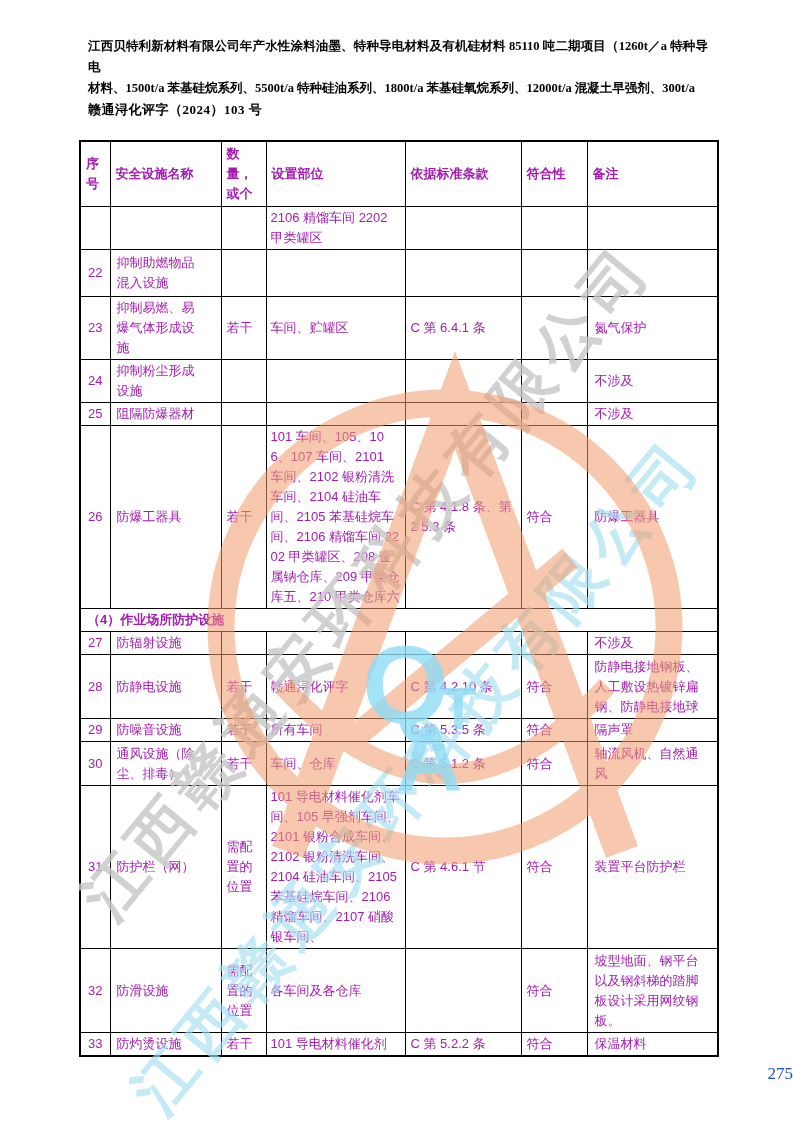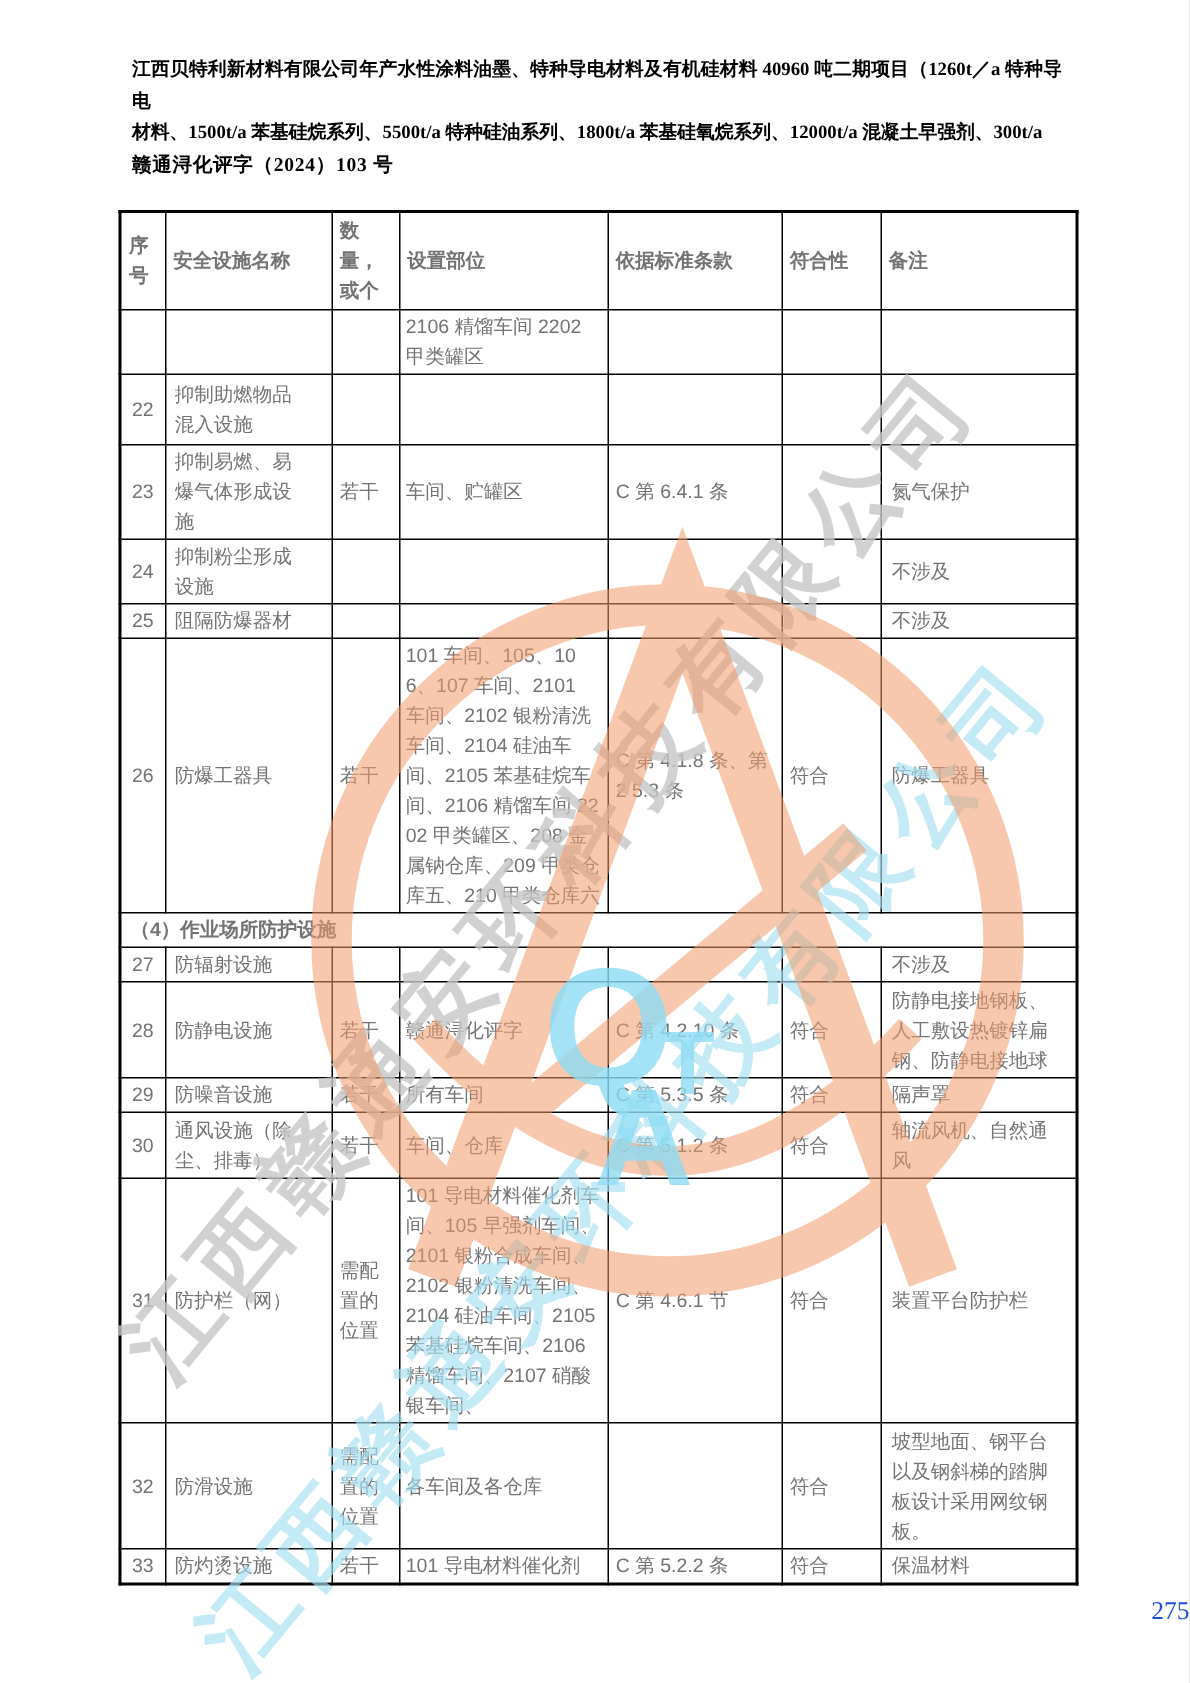--- a/index.html
+++ b/index.html
@@ -9,21 +9,21 @@
   
   #doc-header{position:absolute;left:88px;top:36px;width:620px;
               font-family:"Liberation Serif","DejaVu Serif",serif;
               font-weight:bold;font-size:12.5px;line-height:21px;color:#000;}
   #doc-header .hline{text-align:justify;}
   #hline3{display:flex;justify-content:space-between;align-items:baseline;}
   #doc-number{font-size:13px;font-weight:bold;letter-spacing:.5px;}
   
   #report-table{position:absolute;left:79px;top:140px;width:638px;
                 border-collapse:collapse;table-layout:fixed;
-                font-size:13px;line-height:20px;color:#737373;}
+                font-size:13px;line-height:20px;color:#a21caf;}
   #report-table th,#report-table td{border:1px solid #000;vertical-align:middle;
                 word-break:break-all;overflow:hidden;}
   #report-table{border:2px solid #000;}
   #report-table th{font-weight:bold;text-align:left;padding:2px 5px;}
   #report-table td{padding:1px 5px;}
   #report-table td.c0{text-align:center;padding:1px 2px;}
   #report-table td.c1{padding:1px 14px 1px 6px;}
   #report-table td.c2{padding:1px 5px;}
   #report-table td.c3{padding:1px 4px;}
   #report-table td.c6{padding:1px 7px;}
@@ -53,21 +53,21 @@
            transform-origin:0 50%;transform:rotate(-50.5deg);}
   #wm-gray{left:96px;top:868px;color:#c6c6c6;opacity:.8;}
   #wm-blue{left:146px;top:1062px;color:#a5dff2;opacity:.65;z-index:4;}
 </style>
 </head>
 <body>
 
 <div id="page">
 
   <div id="doc-header">
-    <div class="hline">江西贝特利新材料有限公司年产水性涂料油墨、特种导电材料及有机硅材料 40960 吨二期项目（1260t／a 特种导电</div>
+    <div class="hline">江西贝特利新材料有限公司年产水性涂料油墨、特种导电材料及有机硅材料 85110 吨二期项目（1260t／a 特种导电</div>
     <div class="hline">材料、1500t/a 苯基硅烷系列、5500t/a 特种硅油系列、1800t/a 苯基硅氧烷系列、12000t/a 混凝土早强剂、300t/a</div>
     <div id="hline3">
       <span id="doc-number">赣通浔化评字（2024）103 号</span>
     </div>
   </div>
 
   <table id="report-table">
     <colgroup>
       <col style="width:30px">
         <col style="width:111px">

